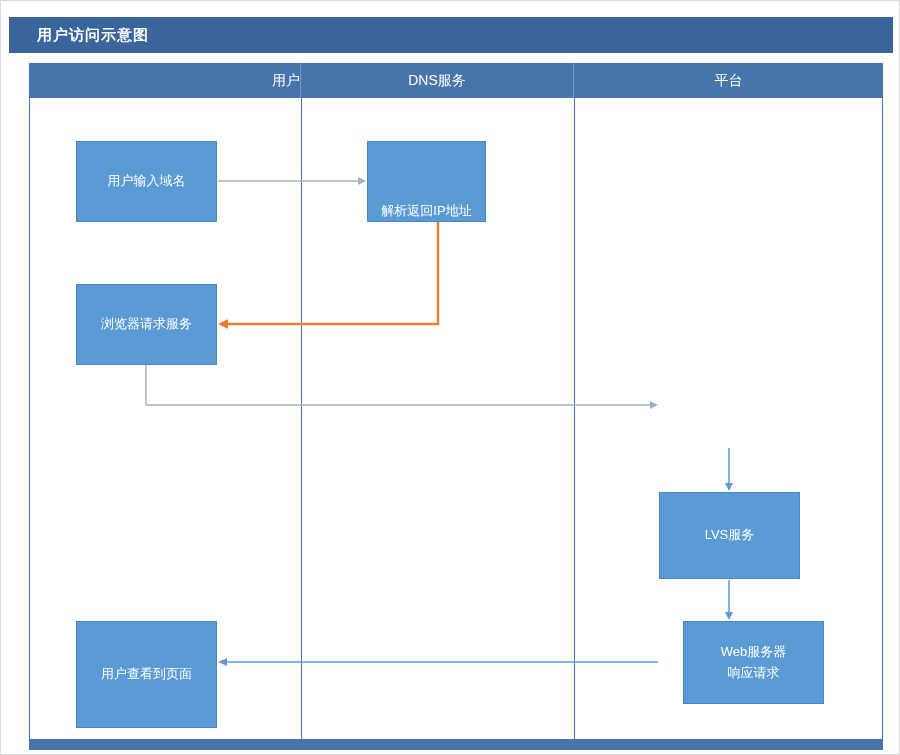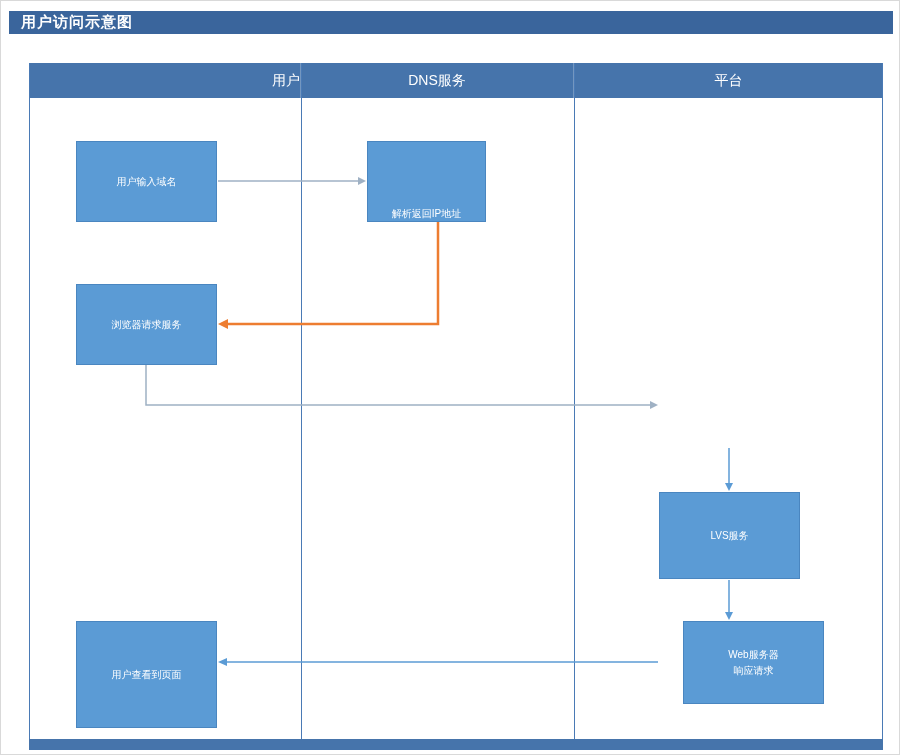--- a/index.html
+++ b/index.html
@@ -6,23 +6,23 @@
   body { font-family: "Liberation Sans", "DejaVu Sans", sans-serif; }
 
   .canvas {
     position:relative; width:900px; height:755px;
     background:#ffffff; border:1px solid #d9d9d9; box-sizing:border-box;
     overflow:hidden;
   }
 
   
   .title-bar {
-    position:absolute; left:8px; top:10px; width:884px; height:23px;
+    position:absolute; left:8px; top:16px; width:884px; height:36px;
     background:var(--title-bar,#3a659c); color:#ffffff;
-    display:flex; align-items:center; padding-left:12px; box-sizing:border-box;
+    display:flex; align-items:center; padding-left:28px; box-sizing:border-box;
     font-size:15px; font-weight:bold; letter-spacing:1px;
   }
 
   
   .lane-header {
     position:absolute; top:62px; height:35px;
     background:var(--lane-header,#4674ab); color:#ffffff;
     display:flex; align-items:center; justify-content:center;
     font-size:14px; box-sizing:border-box;
     border-right:1px solid rgba(255,255,255,0.25);
@@ -44,21 +44,21 @@
   .bottom-bar {
     position:absolute; left:28px; top:738px; width:854px; height:11px;
     background:var(--bottom-bar,#4674ab);
   }
 
   
   .node {
     position:absolute;
     background:var(--node-fill,#5b9bd5);
     border:1px solid var(--node-border,#4a86c0);
-    color:#ffffff; font-size:10px;
+    color:#ffffff; font-size:13px;
     display:flex; align-items:center; justify-content:center;
     text-align:center; box-sizing:border-box; line-height:1.55;
   }
   .node span { white-space:pre-line; }
   .n-user-input      { left:75px;  top:140px; width:141px; height:81px; }
   .n-dns-resolve     { left:366px; top:140px; width:119px; height:81px;align-items:flex-end; }
   .n-browser-request { left:75px;  top:283px; width:141px; height:81px; }
   .n-firewall        { left:658px; top:360px; width:141px; height:86px; }
   .n-lvs             { left:658px; top:491px; width:141px; height:87px; }
   .n-web             { left:658px; top:620px; width:141px; height:83px;margin-left:24px; }

